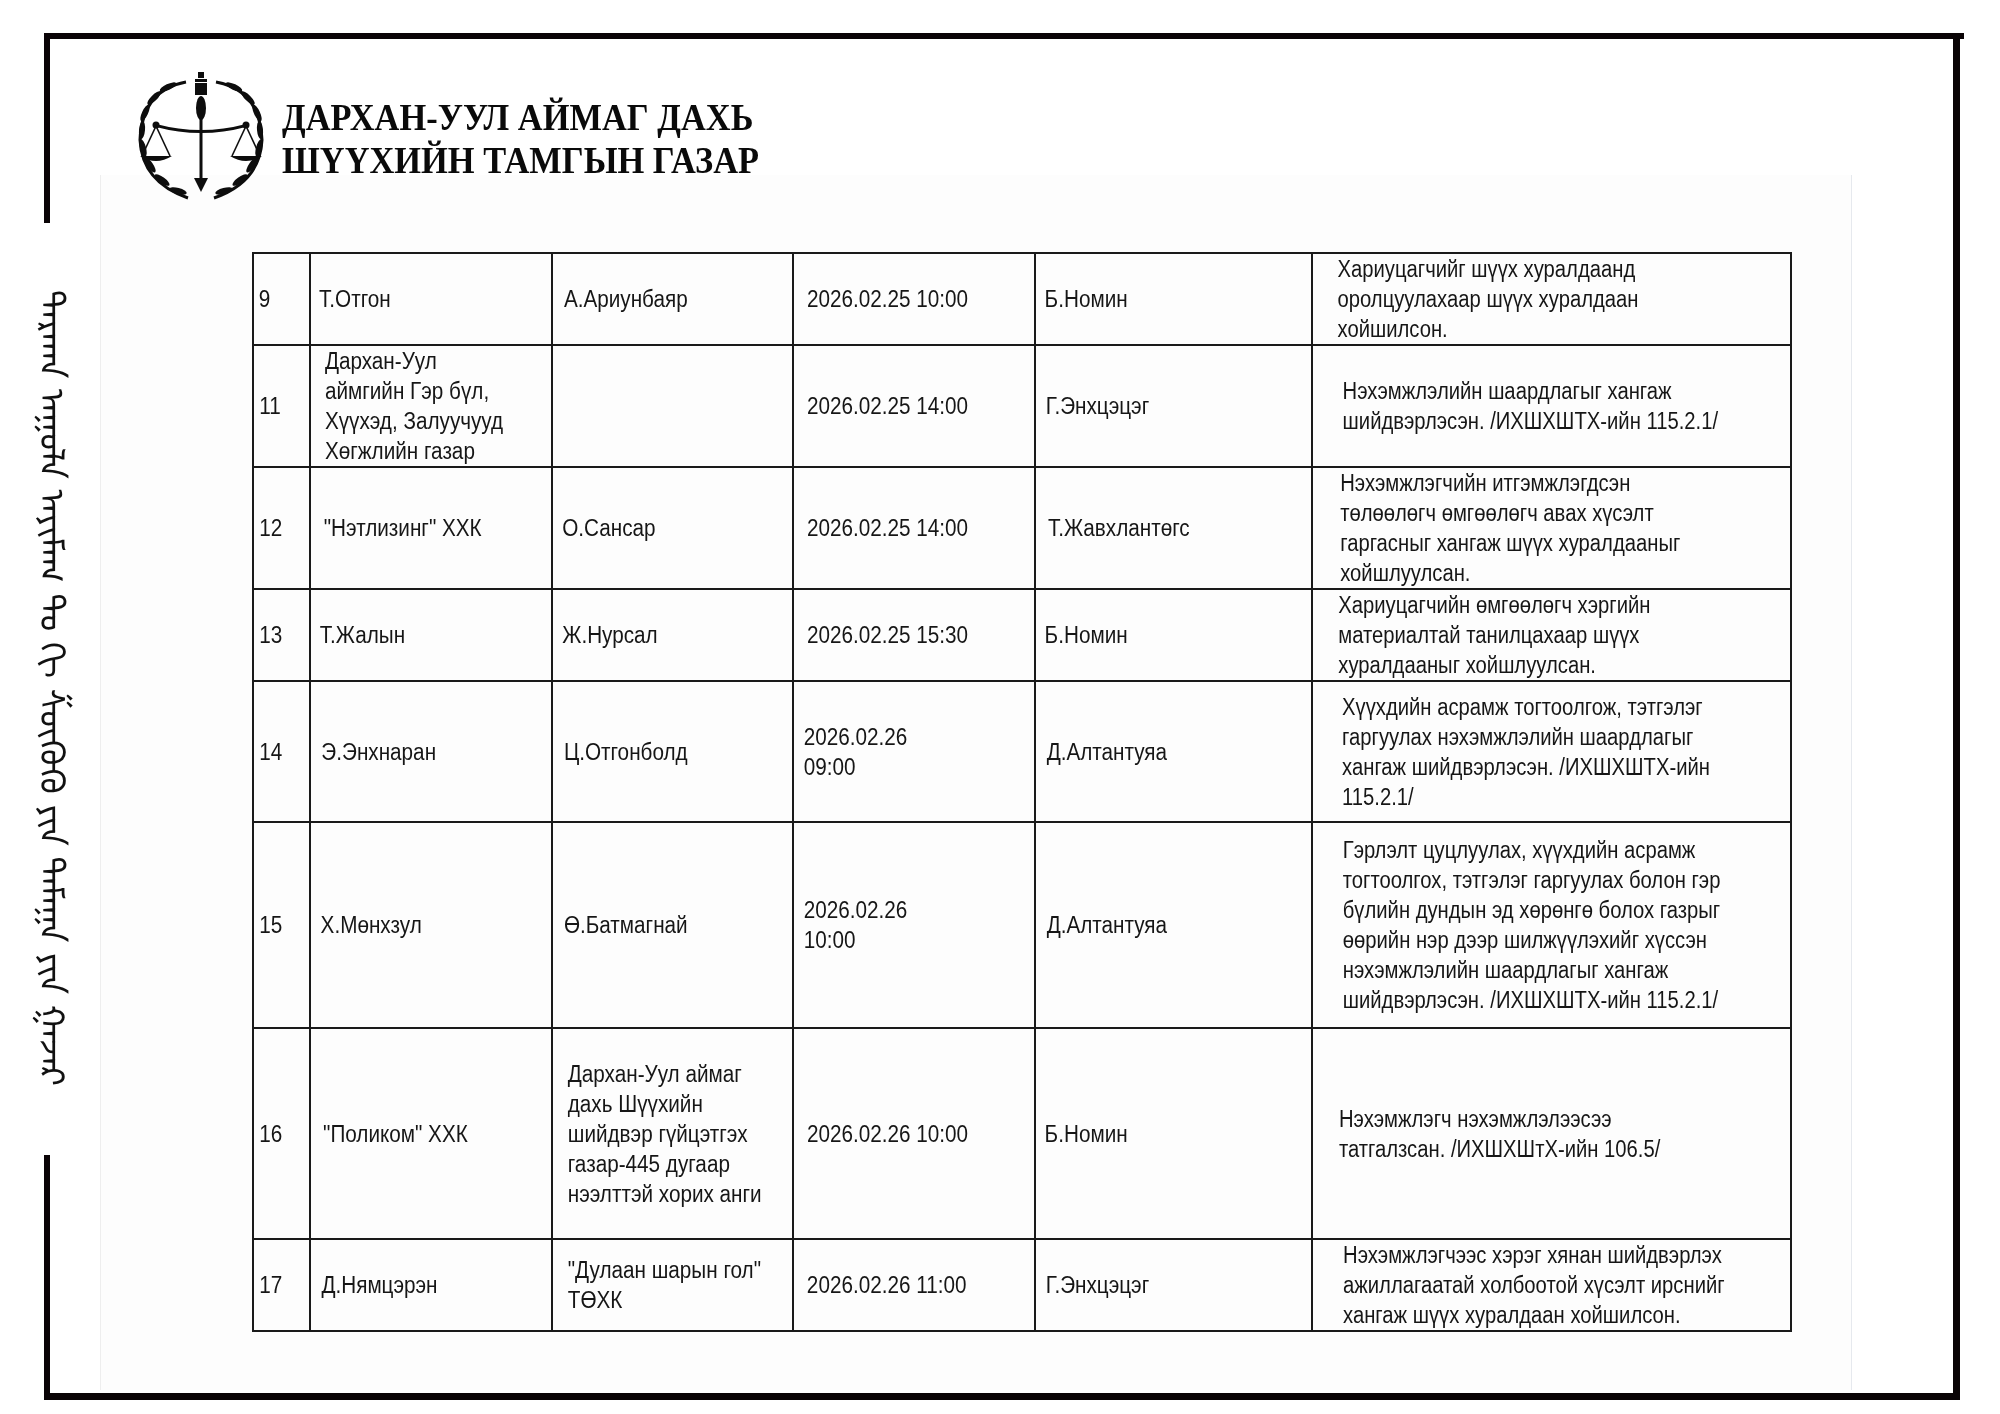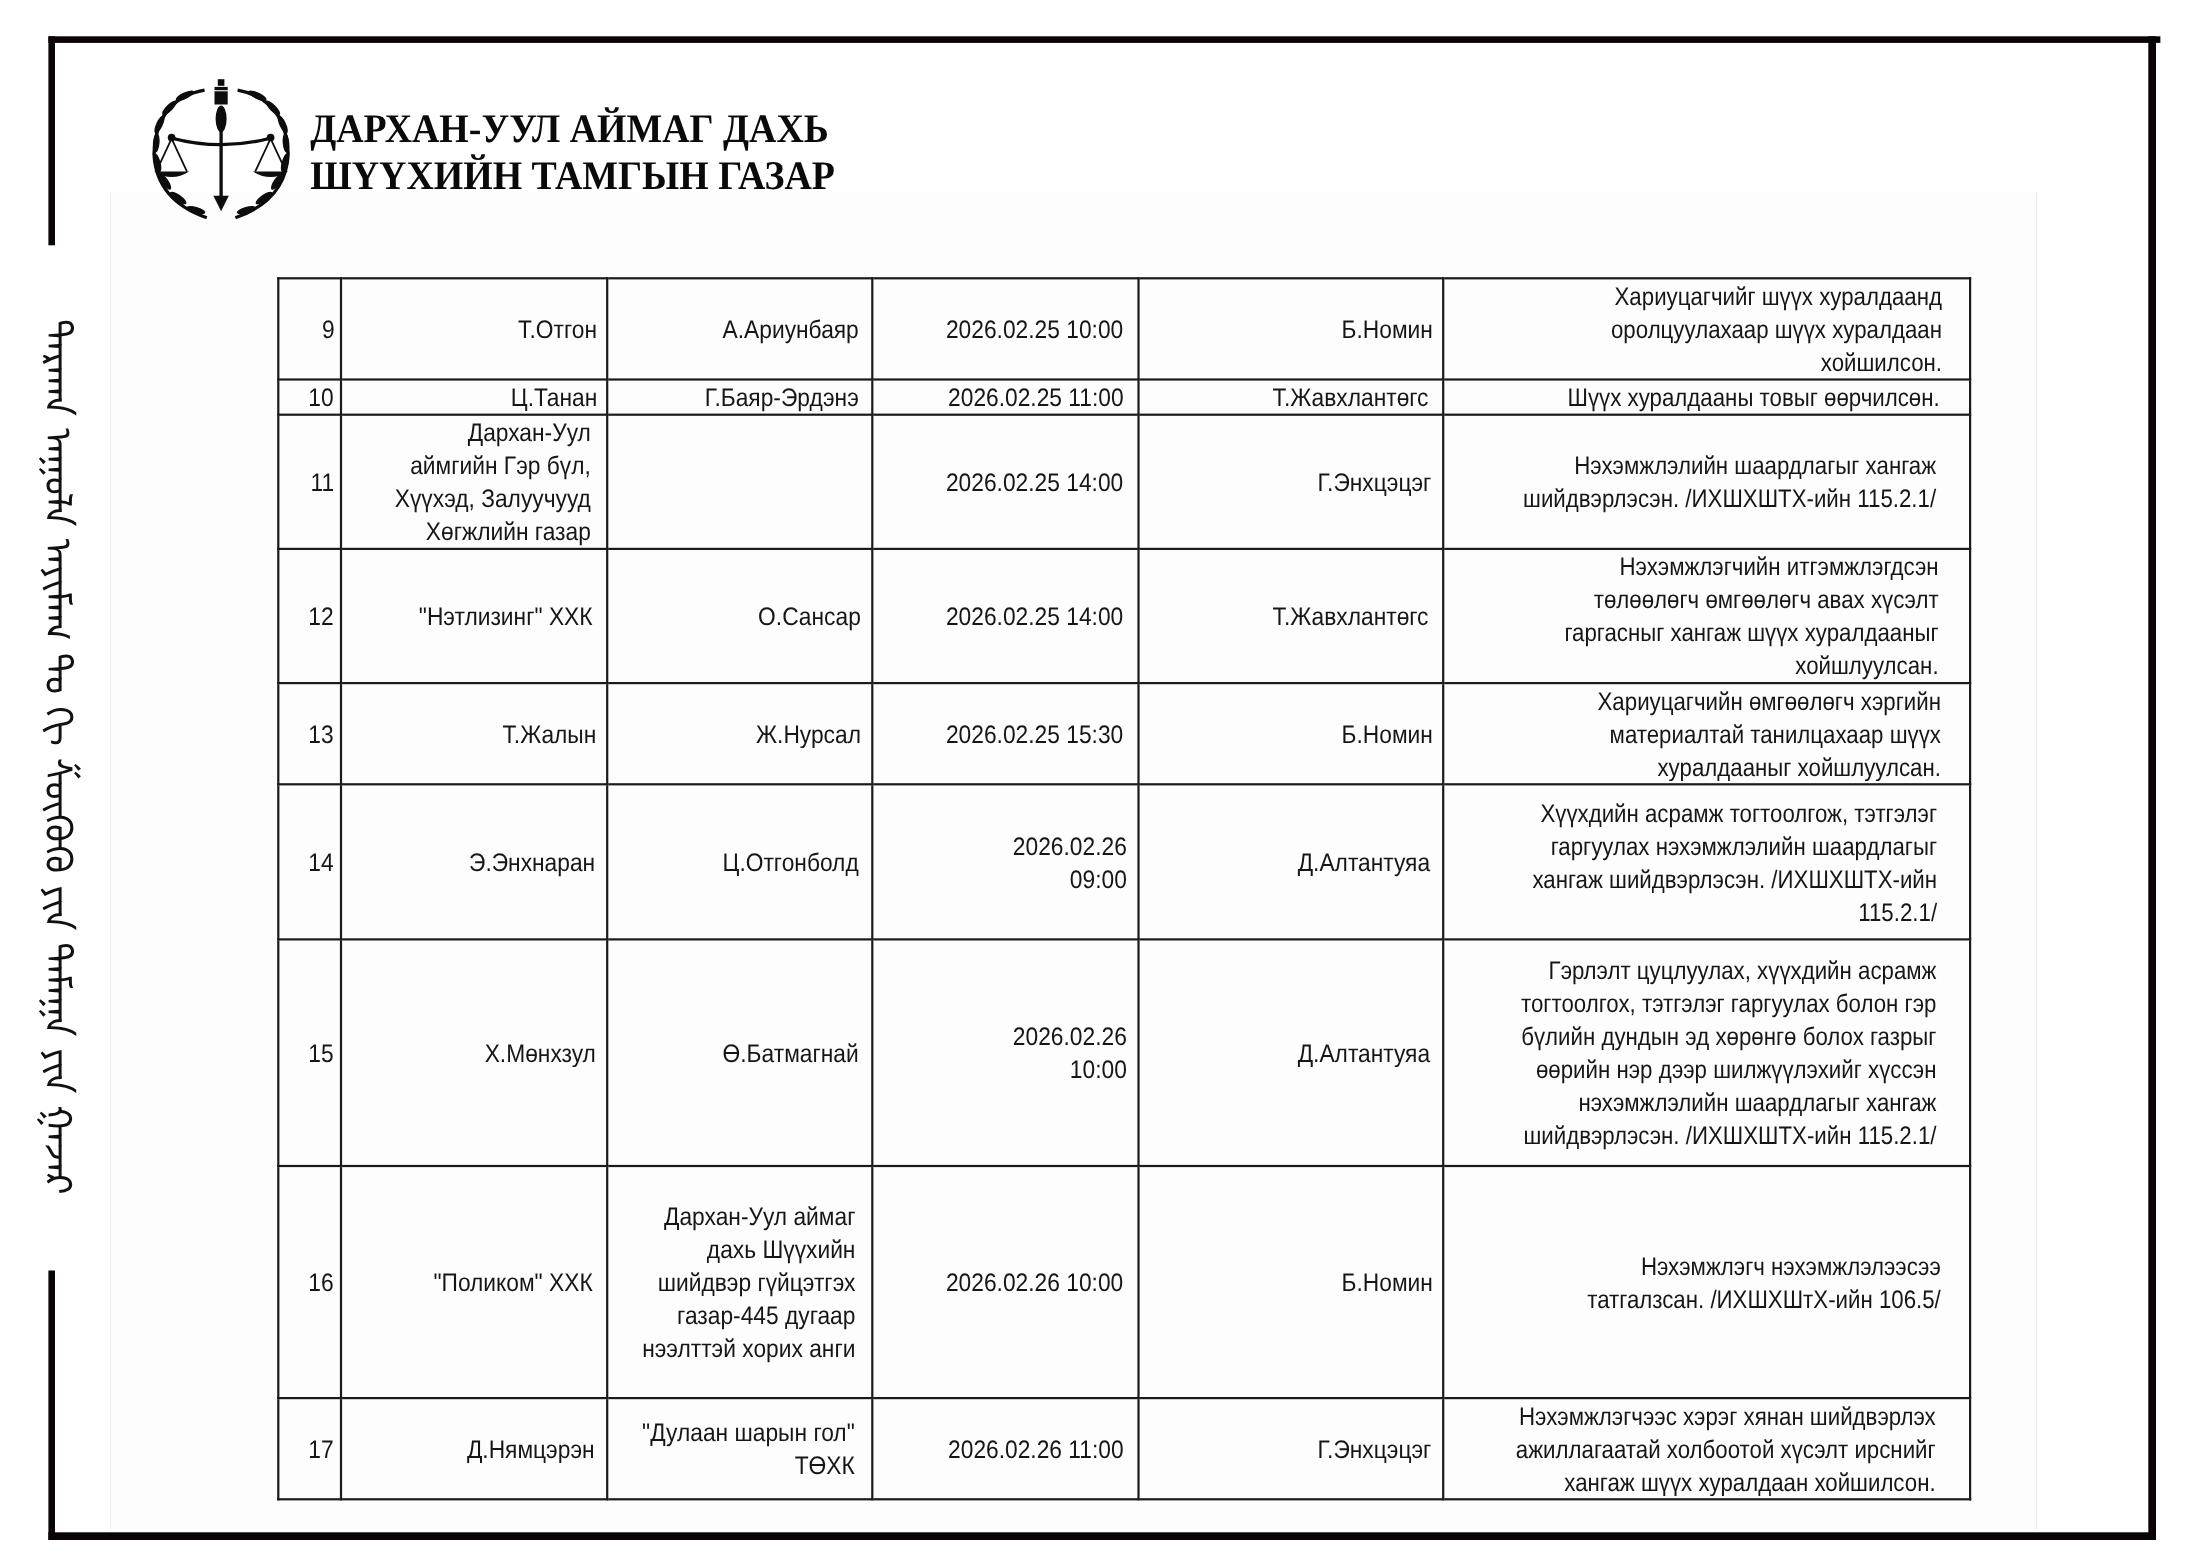--- a/index.html
+++ b/index.html
@@ -38,21 +38,21 @@
     white-space: nowrap;
   }
   .org-title div { display: block; }
 
   table.hearing-table {
     position: absolute; left: 252px; top: 252px; width: 1538px;
     border-collapse: collapse; table-layout: fixed;
     font-family: "Liberation Sans", sans-serif; font-size: 23px; line-height: 30px; color: #161616;
   }
   table.hearing-table td {
-    border: 2px solid #1a1a1a; text-align: right; vertical-align: middle;
+    border: 2px solid #1a1a1a; text-align: left; vertical-align: middle;
     padding: 0 4px; overflow: hidden;
   }
   .cell-text { display: inline-block; transform: scaleX(0.9); transform-origin: center; white-space: pre-line; }
   .cell-text.narrow { transform: scaleX(0.88); }
 </style>
 </head>
 <body>
 
 <div class="scan-area"></div>
 
@@ -137,28 +137,20 @@
     <tr style="height:90px">
       <td><span class="cell-text">9</span></td>
       <td><span class="cell-text">Т.Отгон</span></td>
       <td><span class="cell-text">А.Ариунбаяр</span></td>
       <td><span class="cell-text">2026.02.25 10:00</span></td>
       <td><span class="cell-text">Б.Номин</span></td>
       <td><span class="cell-text narrow">Хариуцагчийг шүүх хуралдаанд
 оролцуулахаар шүүх хуралдаан
 хойшилсон.</span></td>
     </tr>
-    <tr style="height:28px">
-      <td><span class="cell-text">10</span></td>
-      <td><span class="cell-text">Ц.Танан</span></td>
-      <td><span class="cell-text">Г.Баяр-Эрдэнэ</span></td>
-      <td><span class="cell-text">2026.02.25  11:00</span></td>
-      <td><span class="cell-text">Т.Жавхлантөгс</span></td>
-      <td><span class="cell-text narrow">Шүүх хуралдааны товыг өөрчилсөн.</span></td>
-    </tr>
     <tr style="height:118px">
       <td><span class="cell-text">11</span></td>
       <td><span class="cell-text">Дархан-Уул
 аймгийн Гэр бүл,
 Хүүхэд, Залуучууд
 Хөгжлийн газар</span></td>
       <td><span class="cell-text"></span></td>
       <td><span class="cell-text">2026.02.25 14:00</span></td>
       <td><span class="cell-text">Г.Энхцэцэг</span></td>
       <td><span class="cell-text narrow">Нэхэмжлэлийн шаардлагыг хангаж

